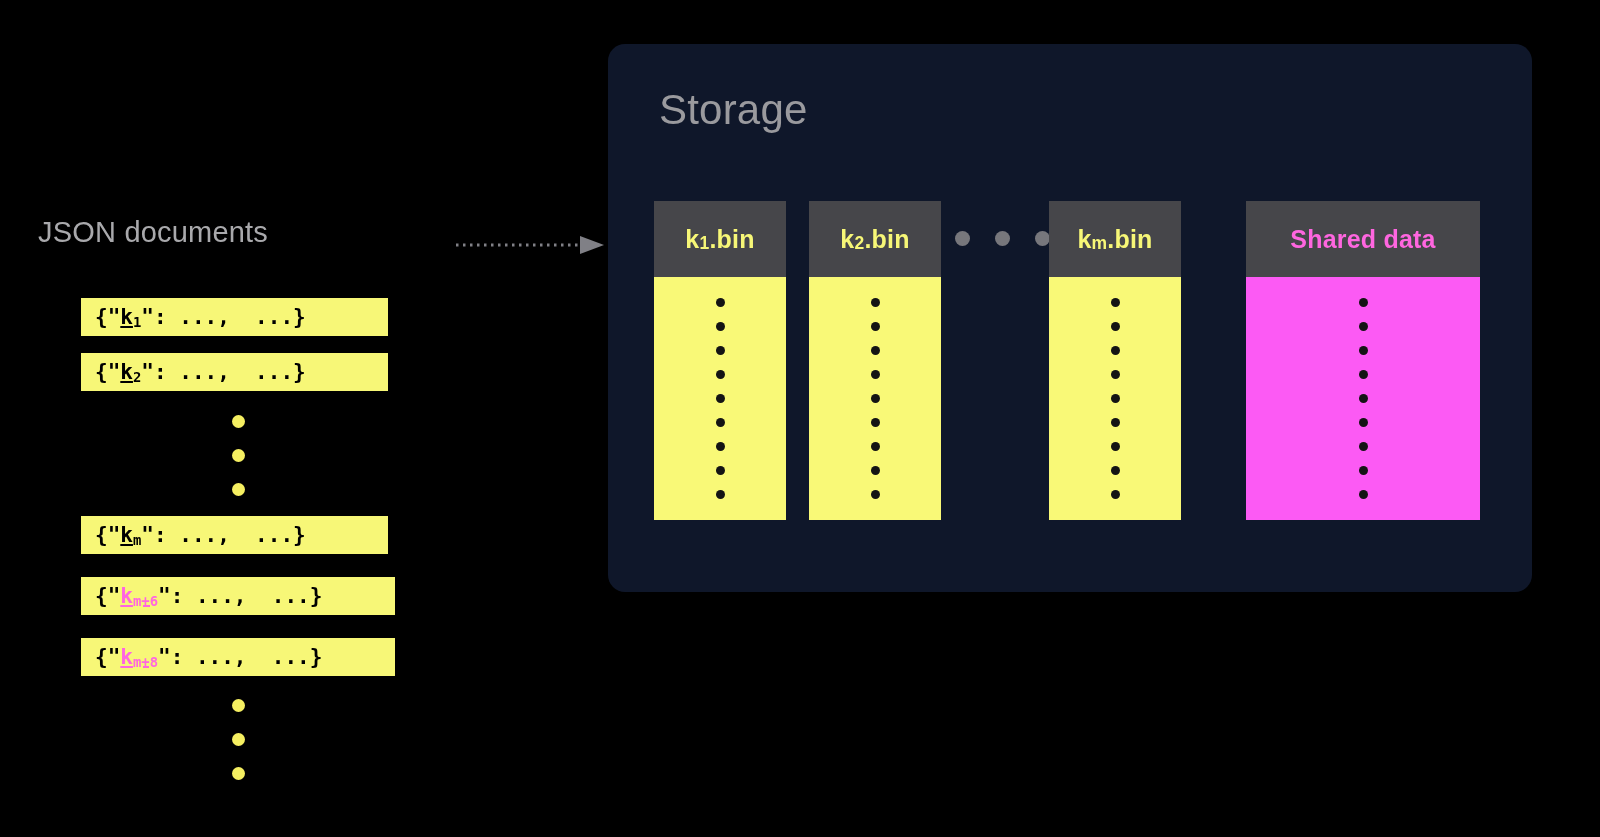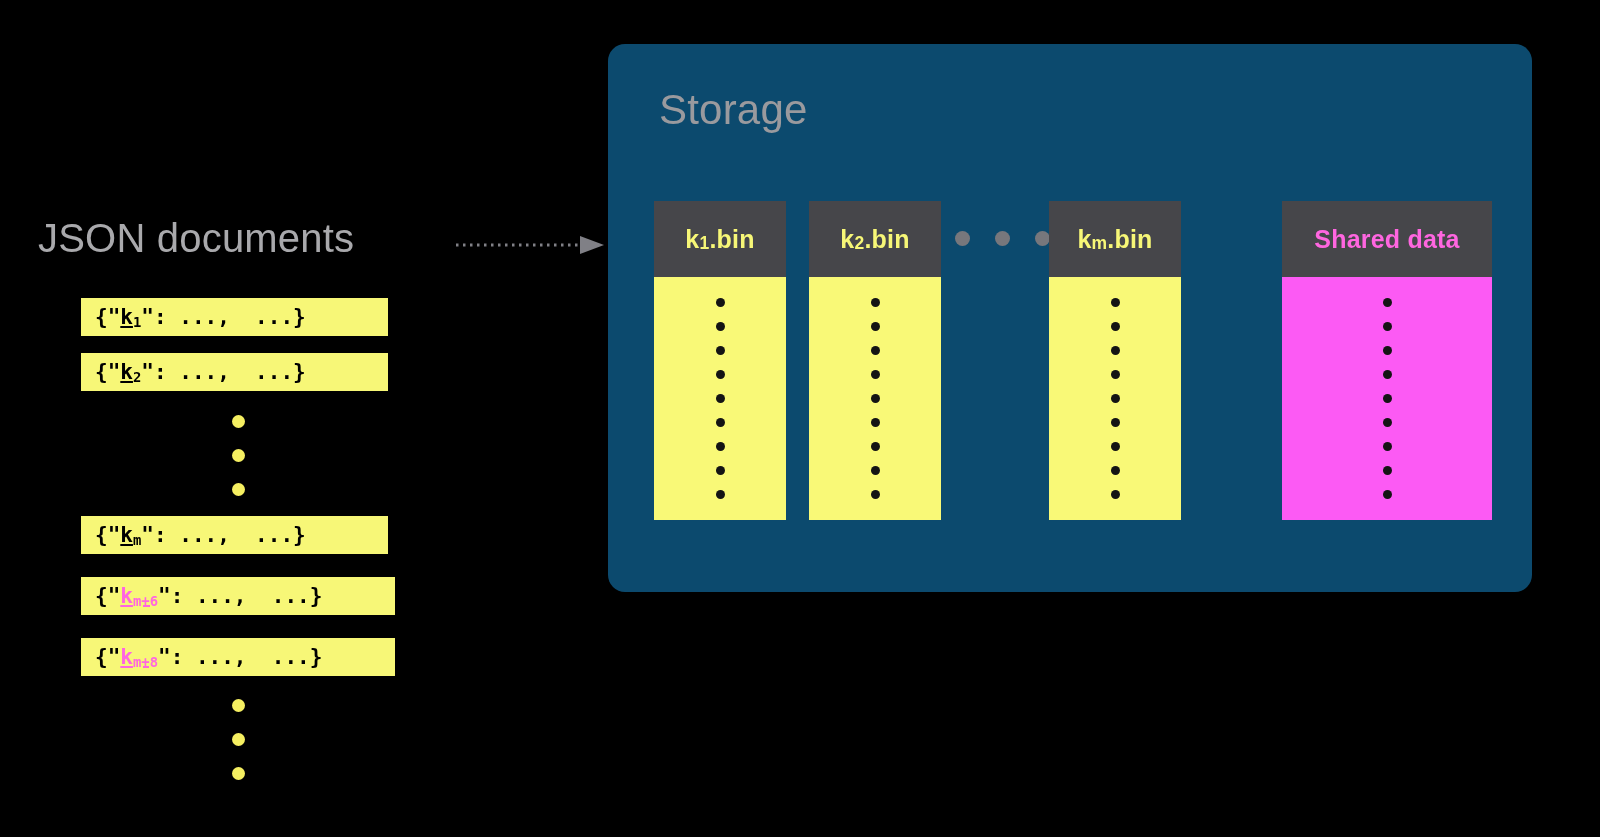--- a/index.html
+++ b/index.html
@@ -20,21 +20,21 @@
     position: absolute;
     left: 0;
     top: 0;
     width: 600px;
     height: 837px;
   }
   #json-title {
     position: absolute;
     left: 38px;
     top: 216px;
-    font-size: 40px;
+    font-size: 29px;
     color: #a9a9ac;
     letter-spacing: 0.2px;
     white-space: nowrap;
   }
 
   .doc-box {
     position: absolute;
     left: 81px;
     height: 38px;
     background: #f7f777;
@@ -87,21 +87,21 @@
     height: 22px;
   }
 
   
   #storage-panel {
     position: absolute;
     left: 608px;
     top: 44px;
     width: 924px;
     height: 548px;
-    background: #0c4a6e;
+    background: #0f172a;
     border-radius: 17px;
   }
   #storage-title {
     position: absolute;
     left: 51px;
     top: 42px;
     font-size: 42px;
     color: #9a9a9e;
     letter-spacing: 0.2px;
   }
@@ -269,21 +269,21 @@
       <div class="dot"></div>
       <div class="dot"></div>
       <div class="dot"></div>
       <div class="dot"></div>
       <div class="dot"></div>
       <div class="dot"></div>
       <div class="dot"></div>
     </div>
   </div>
 
-  <div class="bin" style="left:674px; width:210px;">
+  <div class="bin" style="left:638px; width:234px;">
     <div class="bin-header shared">
       <span>Shared data</span>
         <sub></sub>
         <span></span>
     </div>
     <div class="bin-body shared">
       <div class="dot"></div>
       <div class="dot"></div>
       <div class="dot"></div>
       <div class="dot"></div>

